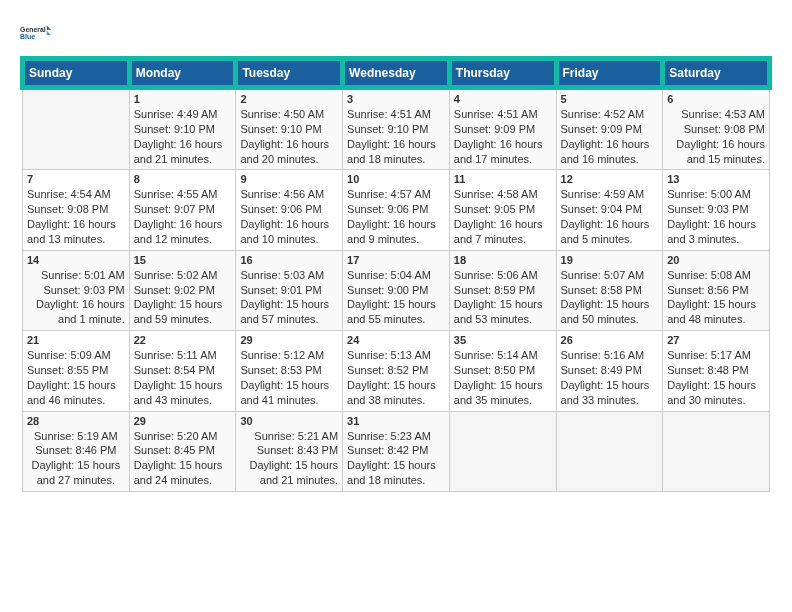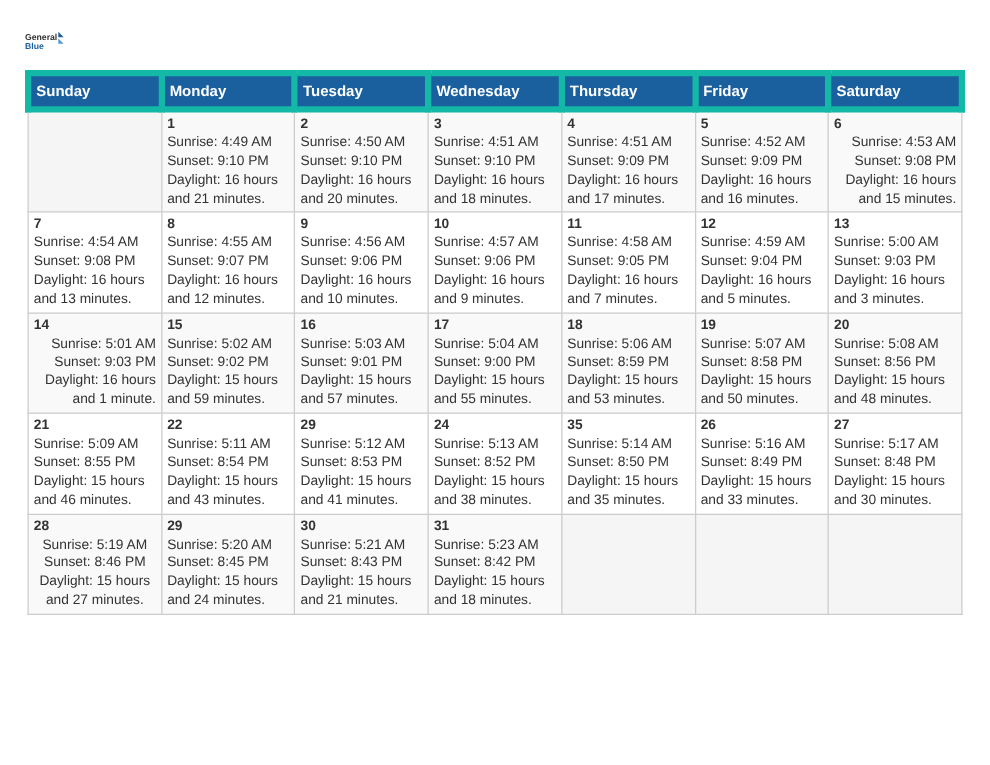--- a/index.html
+++ b/index.html
@@ -319,21 +319,21 @@
           </td>
           <td>
             <span class="day-num">29</span>
             <div class="cell-text" style="white-space: pre-line;">Sunrise: 5:20 AM
 Sunset: 8:45 PM
 Daylight: 15 hours
 and 24 minutes.</div>
           </td>
           <td>
             <span class="day-num">30</span>
-            <div class="cell-text" style="white-space: pre-line;">Sunrise: 5:21 AM
+            <div class="cell-text" style="white-space: pre-line; text-align: right;">Sunrise: 5:21 AM
 Sunset: 8:43 PM
 Daylight: 15 hours
 and 21 minutes.</div>
           </td>
           <td>
             <span class="day-num">31</span>
             <div class="cell-text" style="white-space: pre-line;">Sunrise: 5:23 AM
 Sunset: 8:42 PM
 Daylight: 15 hours
 and 18 minutes.</div>

